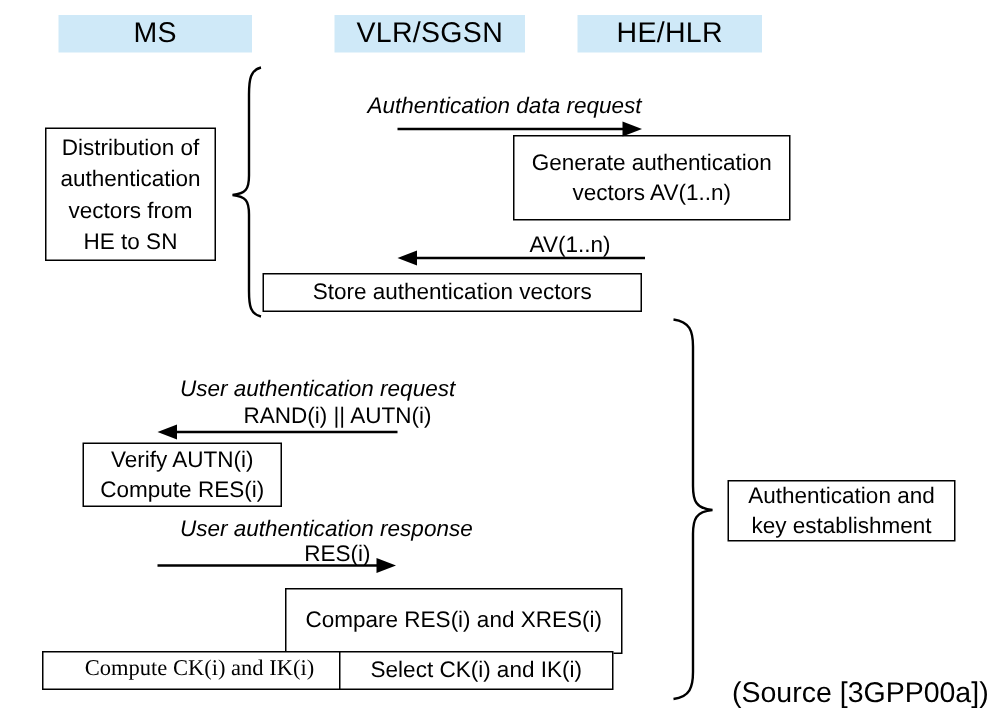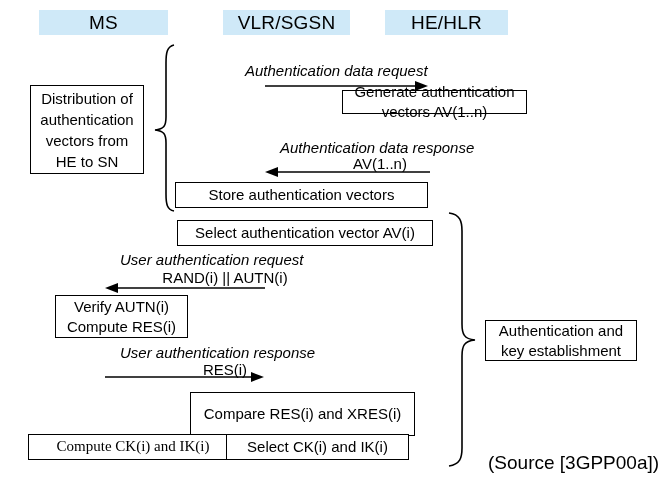--- a/index.html
+++ b/index.html
@@ -30,41 +30,37 @@
 <body>
 
 <div class="canvas">
 
   <div class="lifeline-hdr" style="left: 19px; top: 10px; width: 129px; background: rgb(207, 233, 248);">MS</div>
   <div class="lifeline-hdr" style="left: 365px; top: 10px; width: 123px; background: rgb(207, 233, 248);">HE/HLR</div>
   <div class="lifeline-hdr" style="left: 203px; top: 10px; width: 127px; background: rgb(207, 233, 248);">VLR/SGSN</div>
 
   <div class="msg-title" style="left:225px; top:62px; width:210px;">Authentication data request</div>
 
-  <div class="msg-title" style="left:260px; top:139px; width:205px;">Authentication data response</div>
   <div class="msg-detail" style="left:300px; top:155px; width:120px;">AV(1..n)</div>
 
   <div class="msg-title" style="left:100px; top:251px; width:200px;">User authentication request</div>
   <div class="msg-detail" style="left:105px; top:269px; width:200px;">RAND(i) || AUTN(i)</div>
 
   <div class="msg-title" style="left:100px; top:344px; width:212px;">User authentication response</div>
   <div class="msg-detail" style="left:105px; top:361px; width:200px;">RES(i)</div>
 
-  <div class="pbox" style="left:322px; top:90px; width:185px; height:24px;">
+  <div class="pbox" style="left:322px; top:90px; width:185px; height:57px;">
     <div>Generate authentication</div>
     <div>vectors AV(1..n)</div>
   </div>
 
   <div class="pbox" style="left:155px; top:182px; width:253px; height:26px;">
     <div>Store authentication vectors</div>
   </div>
 
-  <div class="pbox" style="left:157px; top:220px; width:256px; height:26px;">
-    <div>Select authentication vector AV(i)</div>
-  </div>
 
   <div class="pbox" style="left:35px; top:295px; width:133px; height:43px;">
     <div>Verify AUTN(i)</div>
     <div>Compute RES(i)</div>
   </div>
 
   <div class="pbox" style="left:170px; top:392px; width:225px; height:44px;">
     <div>Compare RES(i) and XRES(i)</div>
   </div>
 

